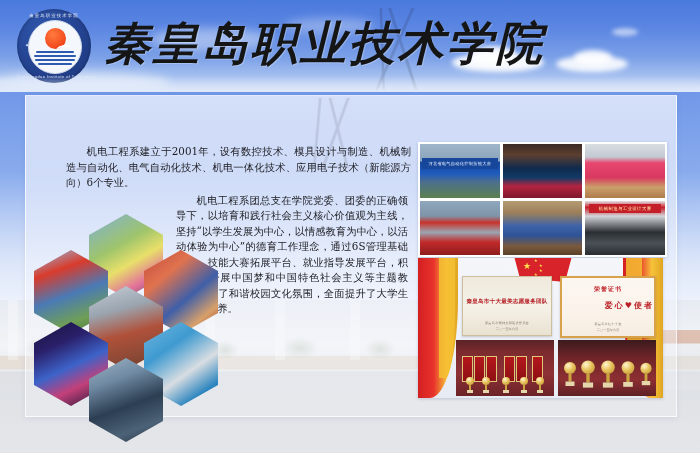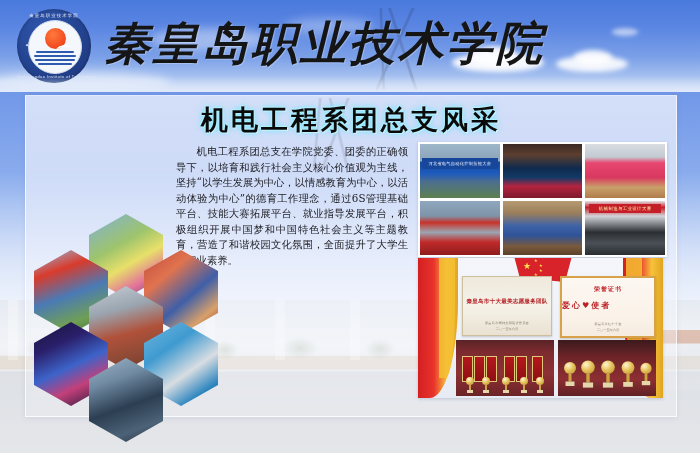--- a/index.html
+++ b/index.html
@@ -249,21 +249,21 @@
   }
   .cert-date{
     position:absolute;left:0;right:0;bottom:4px;text-align:center;
     color:#8a7f6d;font-size:3.2px;
   }
   .cert-head{
     position:absolute;left:0;right:0;top:7px;text-align:center;
     color:#c2252b;font-size:6px;font-weight:bold;letter-spacing:1px;
   }
   .cert-main{
-    position:absolute;left:0;right:0;top:22px;text-align:left;
+    position:absolute;left:0;right:0;top:22px;text-align:right;
     color:#bb2026;font-size:8px;font-weight:bold;letter-spacing:2px;
   }
   .shelf{
     position:absolute;top:82px;height:56px;
     background:linear-gradient(to bottom,#5a2326 0%,#7d2b2f 22%,#8e3135 60%,#6b2327 100%);
     overflow:hidden;
   }
   .shelf.sL{left:38px;width:98px;}
   .shelf.sR{left:140px;width:98px;background:linear-gradient(to bottom,#3b1a1d 0%,#6d2428 30%,#8d2f33 70%,#5e2024 100%);}
   .plq{position:absolute;bottom:14px;width:9px;height:24px;background:linear-gradient(to bottom,#b5171c 0%,#8d1014 100%);border:1px solid #e0c87a;}
@@ -317,23 +317,23 @@
       </div>
     </div>
 
     <div class="calligraphy">秦皇岛职业技术学院</div>
     <div class="header-fade"></div>
   </div>
 
   <div class="panel">
     <div class="panel-wm"></div>
 
-    <div class="title">机电工程系团总支风采</div>
 
     <div class="textcol">
+      <p class="para p1">机电工程系建立于2001年，设有数控技术、模具设计与制造、机械制造与自动化、电气自动化技术、机电一体化技术、应用电子技术（新能源方向）6个专业。</p>
       <p class="para p3">机电工程系团总支在学院党委、团委的正确领导下，以培育和践行社会主义核心价值观为主线，坚持“以学生发展为中心，以情感教育为中心，以活动体验为中心”的德育工作理念，通过6S管理基础平台、技能大赛拓展平台、就业指导发展平台，积极组织开展中国梦和中国特色社会主义等主题教育，营造了和谐校园文化氛围，全面提升了大学生的职业素养。</p>
     </div>
 
     <div class="hexwrap">
       <div class="hex hx1"></div>
       <div class="hex hx2"></div>
       <div class="hex hx3"></div>
       <div class="hex hx4"></div>
       <div class="hex hx5"></div>
       <div class="hex hx6"></div>

